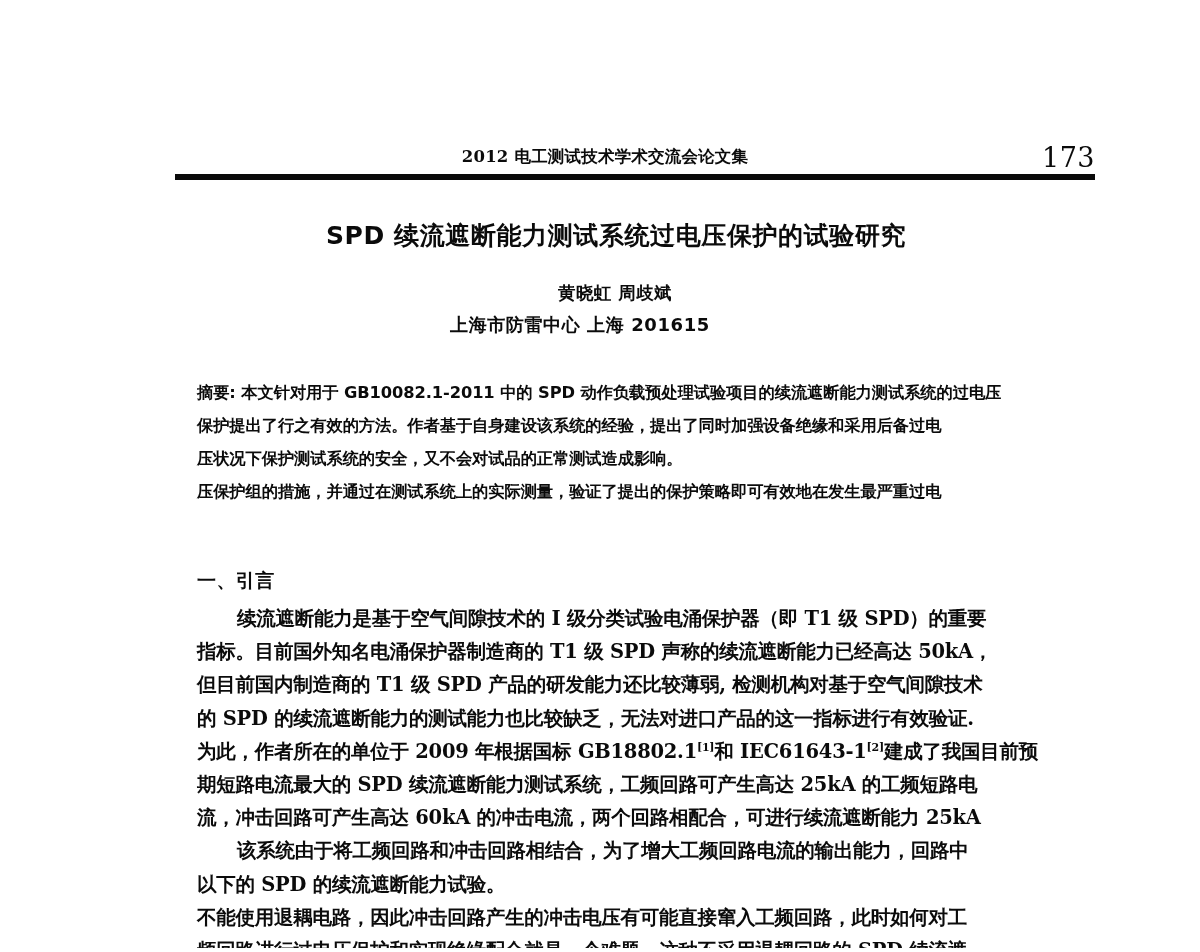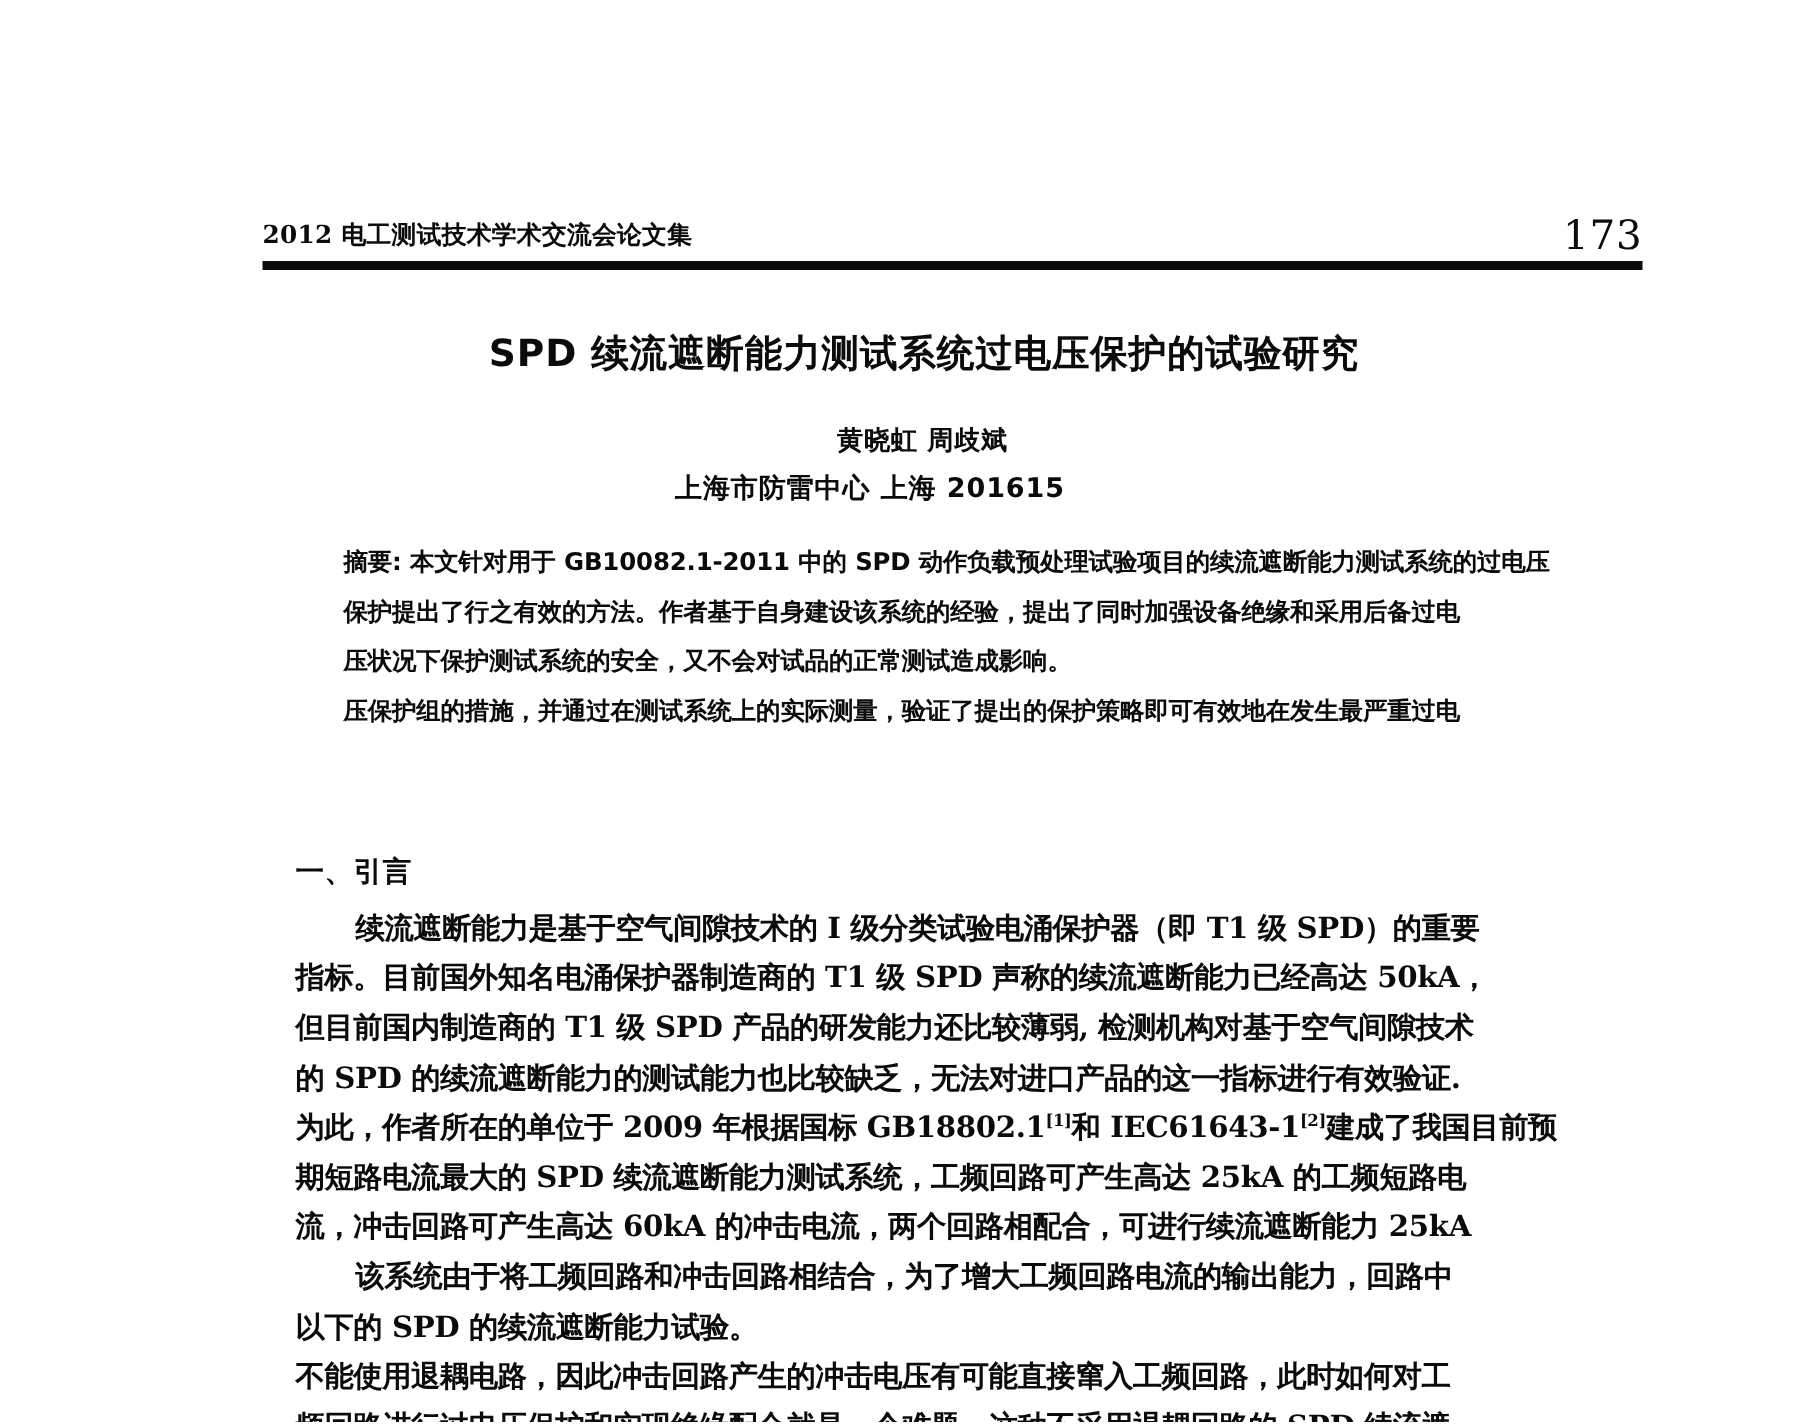--- a/index.html
+++ b/index.html
@@ -29,20 +29,21 @@
     left: 175px;
     top: 146px;
     width: 920px;
     height: 26px;
   }
   .runninghead-title {
     position: absolute;
     left: 0;
     top: 0;
     width: 860px;
+    text-align: center;
     font-family: "DejaVu Serif", "Liberation Serif", serif;
     font-size: 16.5px;
     font-weight: 700;
     letter-spacing: 0.2px;
     white-space: nowrap;
   }
   .runninghead-pageno {
     position: absolute;
     right: 0;
     top: -4px;
@@ -97,23 +98,22 @@
     font-size: 18px;
     font-weight: 700;
     letter-spacing: 0.6px;
     white-space: nowrap;
   }
 
   
   .abstract {
     position: absolute;
     left: 197px;
-    top: 358px;
+    top: 376px;
     width: 812px;
-    margin-left: 32px;
   }
   .abstract-line {
     font-family: "DejaVu Sans", "Liberation Sans", sans-serif;
     font-size: 16.3px;
     font-weight: 700;
     line-height: 33px;
     letter-spacing: -0.1px;
     white-space: nowrap;
   }
   .keywords {

